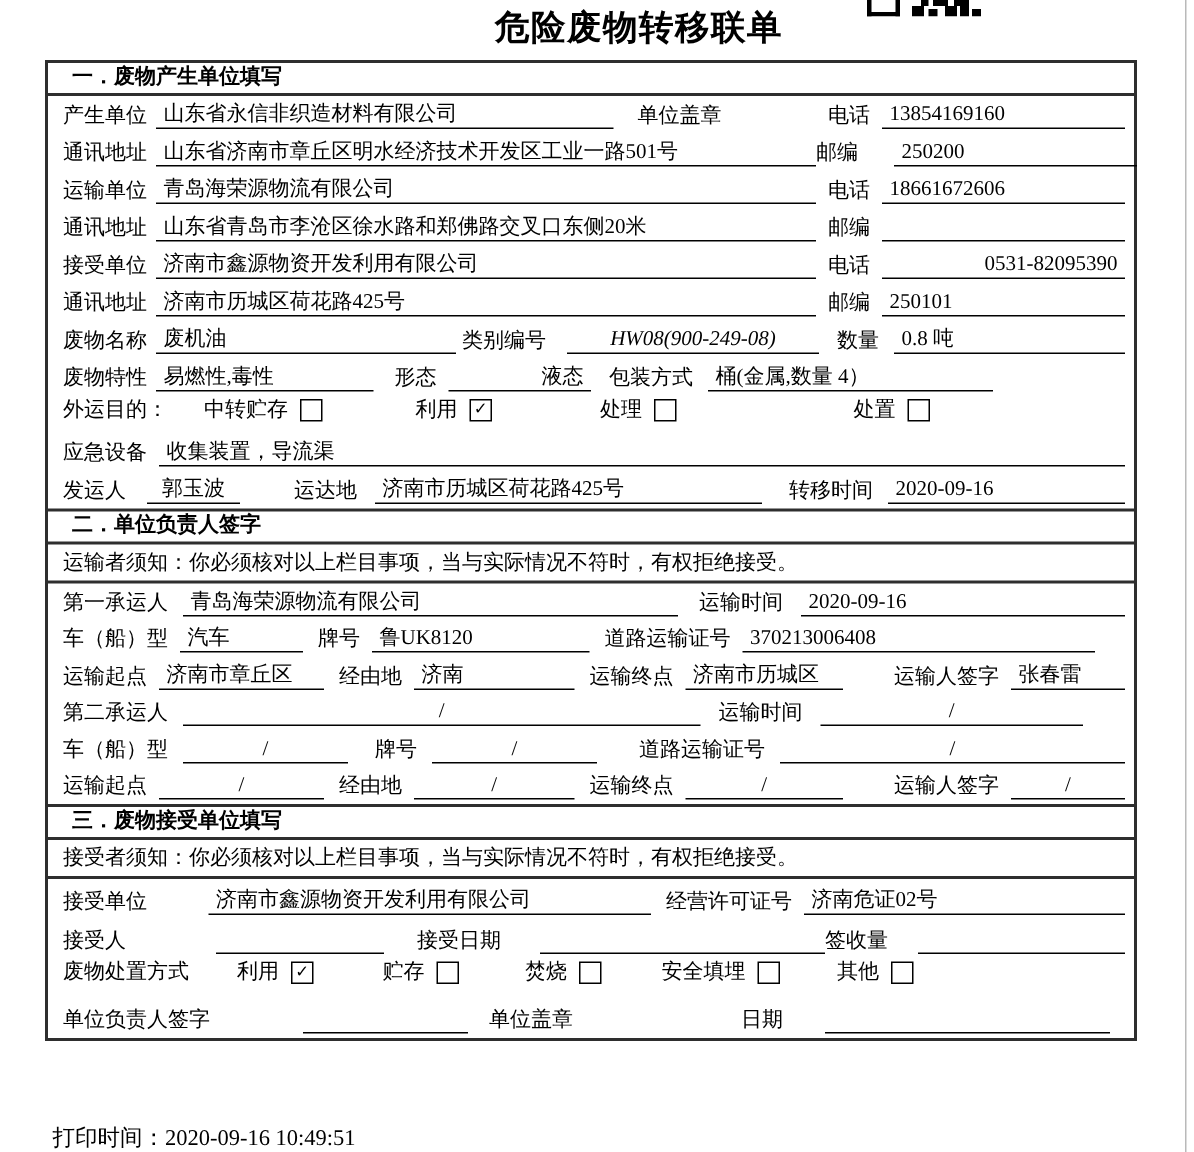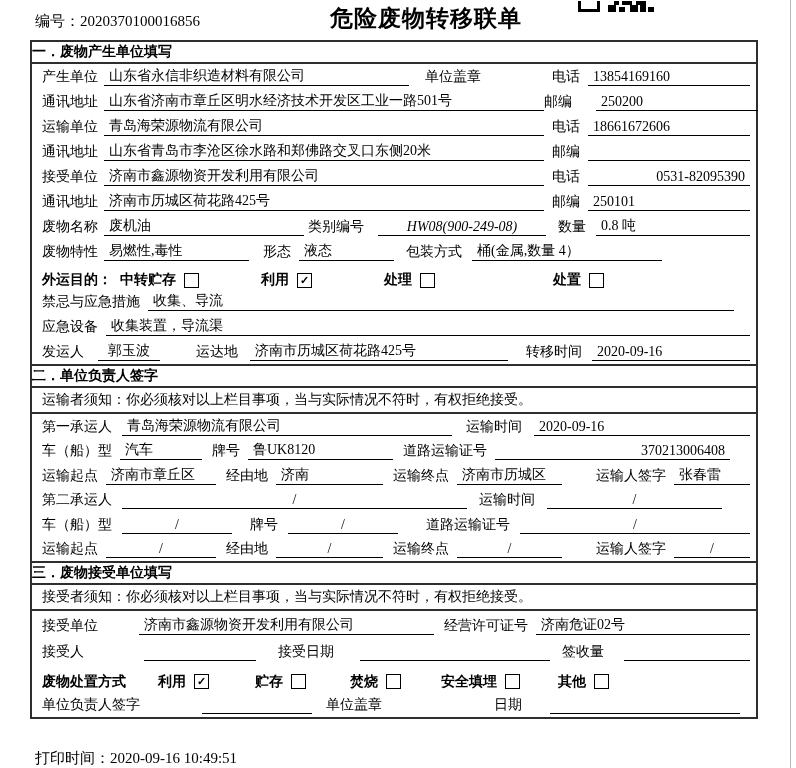--- a/index.html
+++ b/index.html
@@ -3,42 +3,41 @@
 <meta charset="utf-8">
 <style>
   html,body{margin:0;padding:0;width:796px;height:768px;overflow:hidden;background:#fff;
     font-family:"Liberation Serif","DejaVu Serif",serif;font-size:14px;color:#000;}
   .page{position:relative;width:796px;height:768px;background:#fff;}
   .serial{position:absolute;left:35px;top:12px;font-size:15px;white-space:nowrap;}
   .doc-title{position:absolute;left:330px;top:3px;font-size:23px;font-weight:bold;letter-spacing:1px;white-space:nowrap;}
   .qr{position:absolute;left:578px;top:0;}
   .page-edge{position:absolute;left:790px;top:0;width:1px;height:768px;background:#b9b9b9;}
   .form{position:absolute;left:30px;top:40px;width:728px;box-sizing:border-box;border:2px solid #2e2e2e;background:#fff;}
-  .sechdr{height:20px;line-height:20px;padding-left:0;font-weight:bold;border-bottom:2px solid #2e2e2e;}
+  .sechdr{height:20px;line-height:20px;padding-left:16px;font-weight:bold;border-bottom:2px solid #2e2e2e;}
   .sechdr.bt{border-top:2px solid #2e2e2e;}
   .notice{height:24px;display:flex;align-items:center;padding-left:10px;border-bottom:2px solid #2e2e2e;white-space:nowrap;}
   .frow{display:flex;align-items:flex-end;height:25px;padding:0 6px 3px 10px;box-sizing:border-box;white-space:nowrap;}
   .s2 .frow{height:24.5px;}
   .s3 .frow{height:26.5px;}
-  .frow.cbrow{align-items:flex-end;padding-bottom:0;font-weight:bold;}
+  .frow.cbrow{align-items:flex-start;padding-bottom:0;}
   .lbl{flex:none;white-space:nowrap;}
   .u{border-bottom:1px solid #000;white-space:nowrap;flex:none;padding:0 5px;box-sizing:border-box;overflow:hidden;}
   .c{text-align:center;}
   .grow{flex:1 1 auto;}
   .mla{margin-left:auto;}
   .cbitem{display:flex;align-items:center;flex:none;}
   .cbbox{width:13px;height:13px;border:1px solid #000;margin-left:8px;font-size:11px;line-height:13px;text-align:center;flex:none;}
   .footer{position:absolute;left:35px;top:749px;font-size:15px;white-space:nowrap;}
 </style>
 </head>
 <body>
 
 <div class="page">
 
-  <div class="serial"><span>编号：</span><span>2020370100016856</span></div>
 
   <div class="doc-title">危险废物转移联单</div>
 
   <div class="qr">
     <svg width="76" height="11" viewBox="0 0 76 11">
       <rect x="0" y="0" width="3" height="11" fill="#000"></rect>
       <rect x="0" y="8" width="22" height="3" fill="#000"></rect>
       <rect x="19" y="0" width="3" height="11" fill="#000"></rect>
       <rect x="30" y="4" width="8" height="7" fill="#000"></rect>
       <rect x="36" y="0" width="5" height="4" fill="#000"></rect>
@@ -105,50 +104,46 @@
         <span class="lbl" style="margin-left:4px;">类别编号</span>
         <span class="u c" style="width:168px;margin-left:14px;font-style:italic;">HW08(900-249-08)</span>
         <span class="lbl" style="margin-left:12px;">数量</span>
         <span class="u grow" style="margin-left:10px;">0.8 吨</span>
       </div>
 
       <div class="frow">
         <span class="lbl">废物特性</span>
         <span class="u" style="width:145px;margin-left:6px;">易燃性,毒性</span>
         <span class="lbl" style="margin-left:14px;">形态</span>
-        <span class="u" style="width:95px;margin-left:8px;">液态</span>
+        <span class="u" style="width:95px;margin-left:8px;text-align:right;">液态</span>
         <span class="lbl" style="margin-left:12px;">包装方式</span>
         <span class="u" style="width:190px;margin-left:10px;">桶(金属,数量 4）</span>
       </div>
 
       <div class="frow cbrow">
         <span class="lbl">外运目的：</span>
-        <span class="cbitem" style="margin-left:8px;">
+        <span class="cbitem" style="margin-left:24px;">
             <span>中转贮存</span>
             <span class="cbbox"></span>
           </span>
         <span class="cbitem" style="margin-left:62px;">
             <span>利用</span>
             <span class="cbbox">✓</span>
           </span>
         <span class="cbitem" style="margin-left:72px;">
             <span>处理</span>
             <span class="cbbox"></span>
           </span>
         <span class="cbitem" style="margin-left:118px;">
             <span>处置</span>
             <span class="cbbox"></span>
           </span>
       </div>
 
 
-      <div class="frow">
-        <span class="lbl">禁忌与应急措施</span>
-        <span class="u grow" style="margin-left:8px;margin-right:16px;">收集、导流</span>
-      </div>
 
       <div class="frow">
         <span class="lbl">应急设备</span>
         <span class="u grow" style="margin-left:8px;">收集装置，导流渠</span>
       </div>
 
       <div class="frow">
         <span class="lbl">发运人</span>
         <span class="u c" style="width:62px;margin-left:14px;">郭玉波</span>
         <span class="lbl" style="margin-left:36px;">运达地</span>
@@ -168,21 +163,21 @@
         <span class="lbl" style="margin-left:14px;">运输时间</span>
         <span class="u grow" style="margin-left:12px;">2020-09-16</span>
       </div>
 
       <div class="frow">
         <span class="lbl">车（船）型</span>
         <span class="u" style="width:82px;margin-left:8px;">汽车</span>
         <span class="lbl" style="margin-left:10px;">牌号</span>
         <span class="u" style="width:145px;margin-left:8px;">鲁UK8120</span>
         <span class="lbl" style="margin-left:10px;">道路运输证号</span>
-        <span class="u grow" style="margin-left:8px;margin-right:20px;text-align:right;">370213006408</span>
+        <span class="u grow" style="margin-left:8px;margin-right:20px;">370213006408</span>
       </div>
 
       <div class="frow">
         <span class="lbl">运输起点</span>
         <span class="u" style="width:110px;margin-left:8px;">济南市章丘区</span>
         <span class="lbl" style="margin-left:10px;">经由地</span>
         <span class="u" style="width:107px;margin-left:8px;">济南</span>
         <span class="lbl" style="margin-left:10px;">运输终点</span>
         <span class="u" style="width:105px;margin-left:8px;">济南市历城区</span>
         <span class="lbl" style="margin-left:34px;">运输人签字</span>
@@ -226,21 +221,21 @@
         <span class="u" style="width:295px;margin-left:41px;">济南市鑫源物资开发利用有限公司</span>
         <span class="lbl" style="margin-left:10px;">经营许可证号</span>
         <span class="u grow" style="margin-left:8px;">济南危证02号</span>
       </div>
 
       <div class="frow">
         <span class="lbl">接受人</span>
         <span class="u" style="width:112px;margin-left:60px;"></span>
         <span class="lbl" style="margin-left:22px;text-align:right;">接受日期</span>
         <span class="u" style="width:190px;margin-left:26px;"></span>
-        <span class="lbl" style="margin-left:12px;">签收量</span>
+        <span class="lbl" style="">签收量</span>
         <span class="u grow" style="margin-left:20px;"></span>
       </div>
 
       <div class="frow cbrow">
         <span class="lbl">废物处置方式</span>
         <span class="cbitem" style="margin-left:32px;">
             <span>利用</span>
             <span class="cbbox">✓</span>
           </span>
         <span class="cbitem" style="margin-left:46px;">

